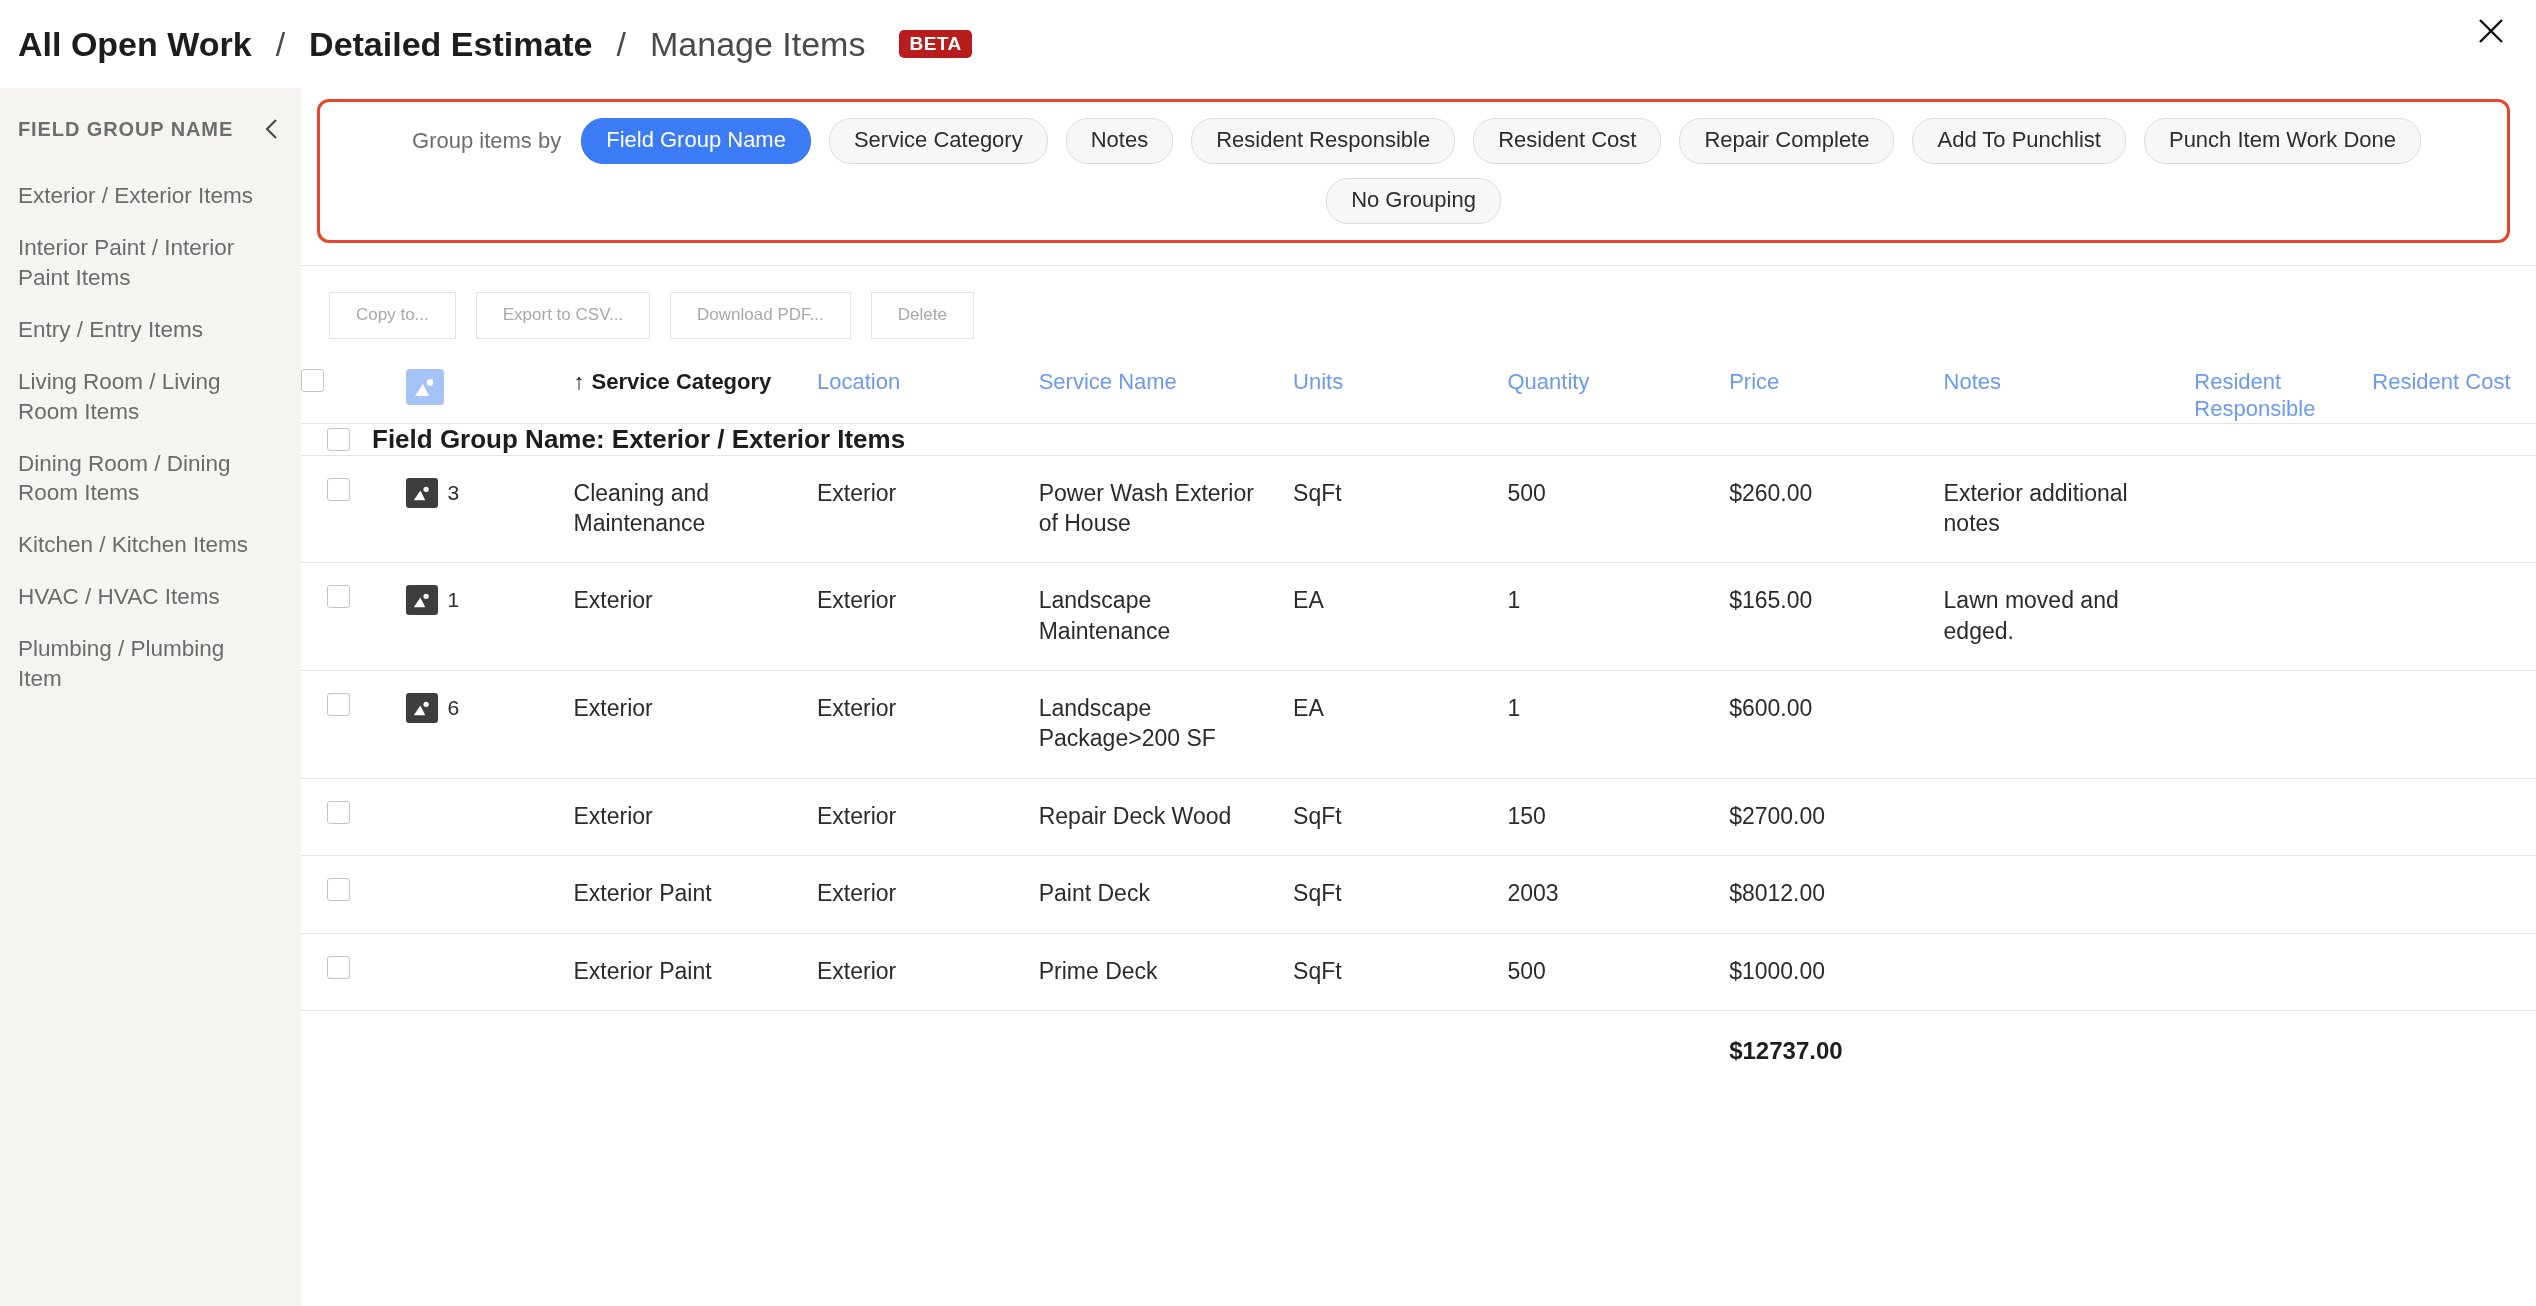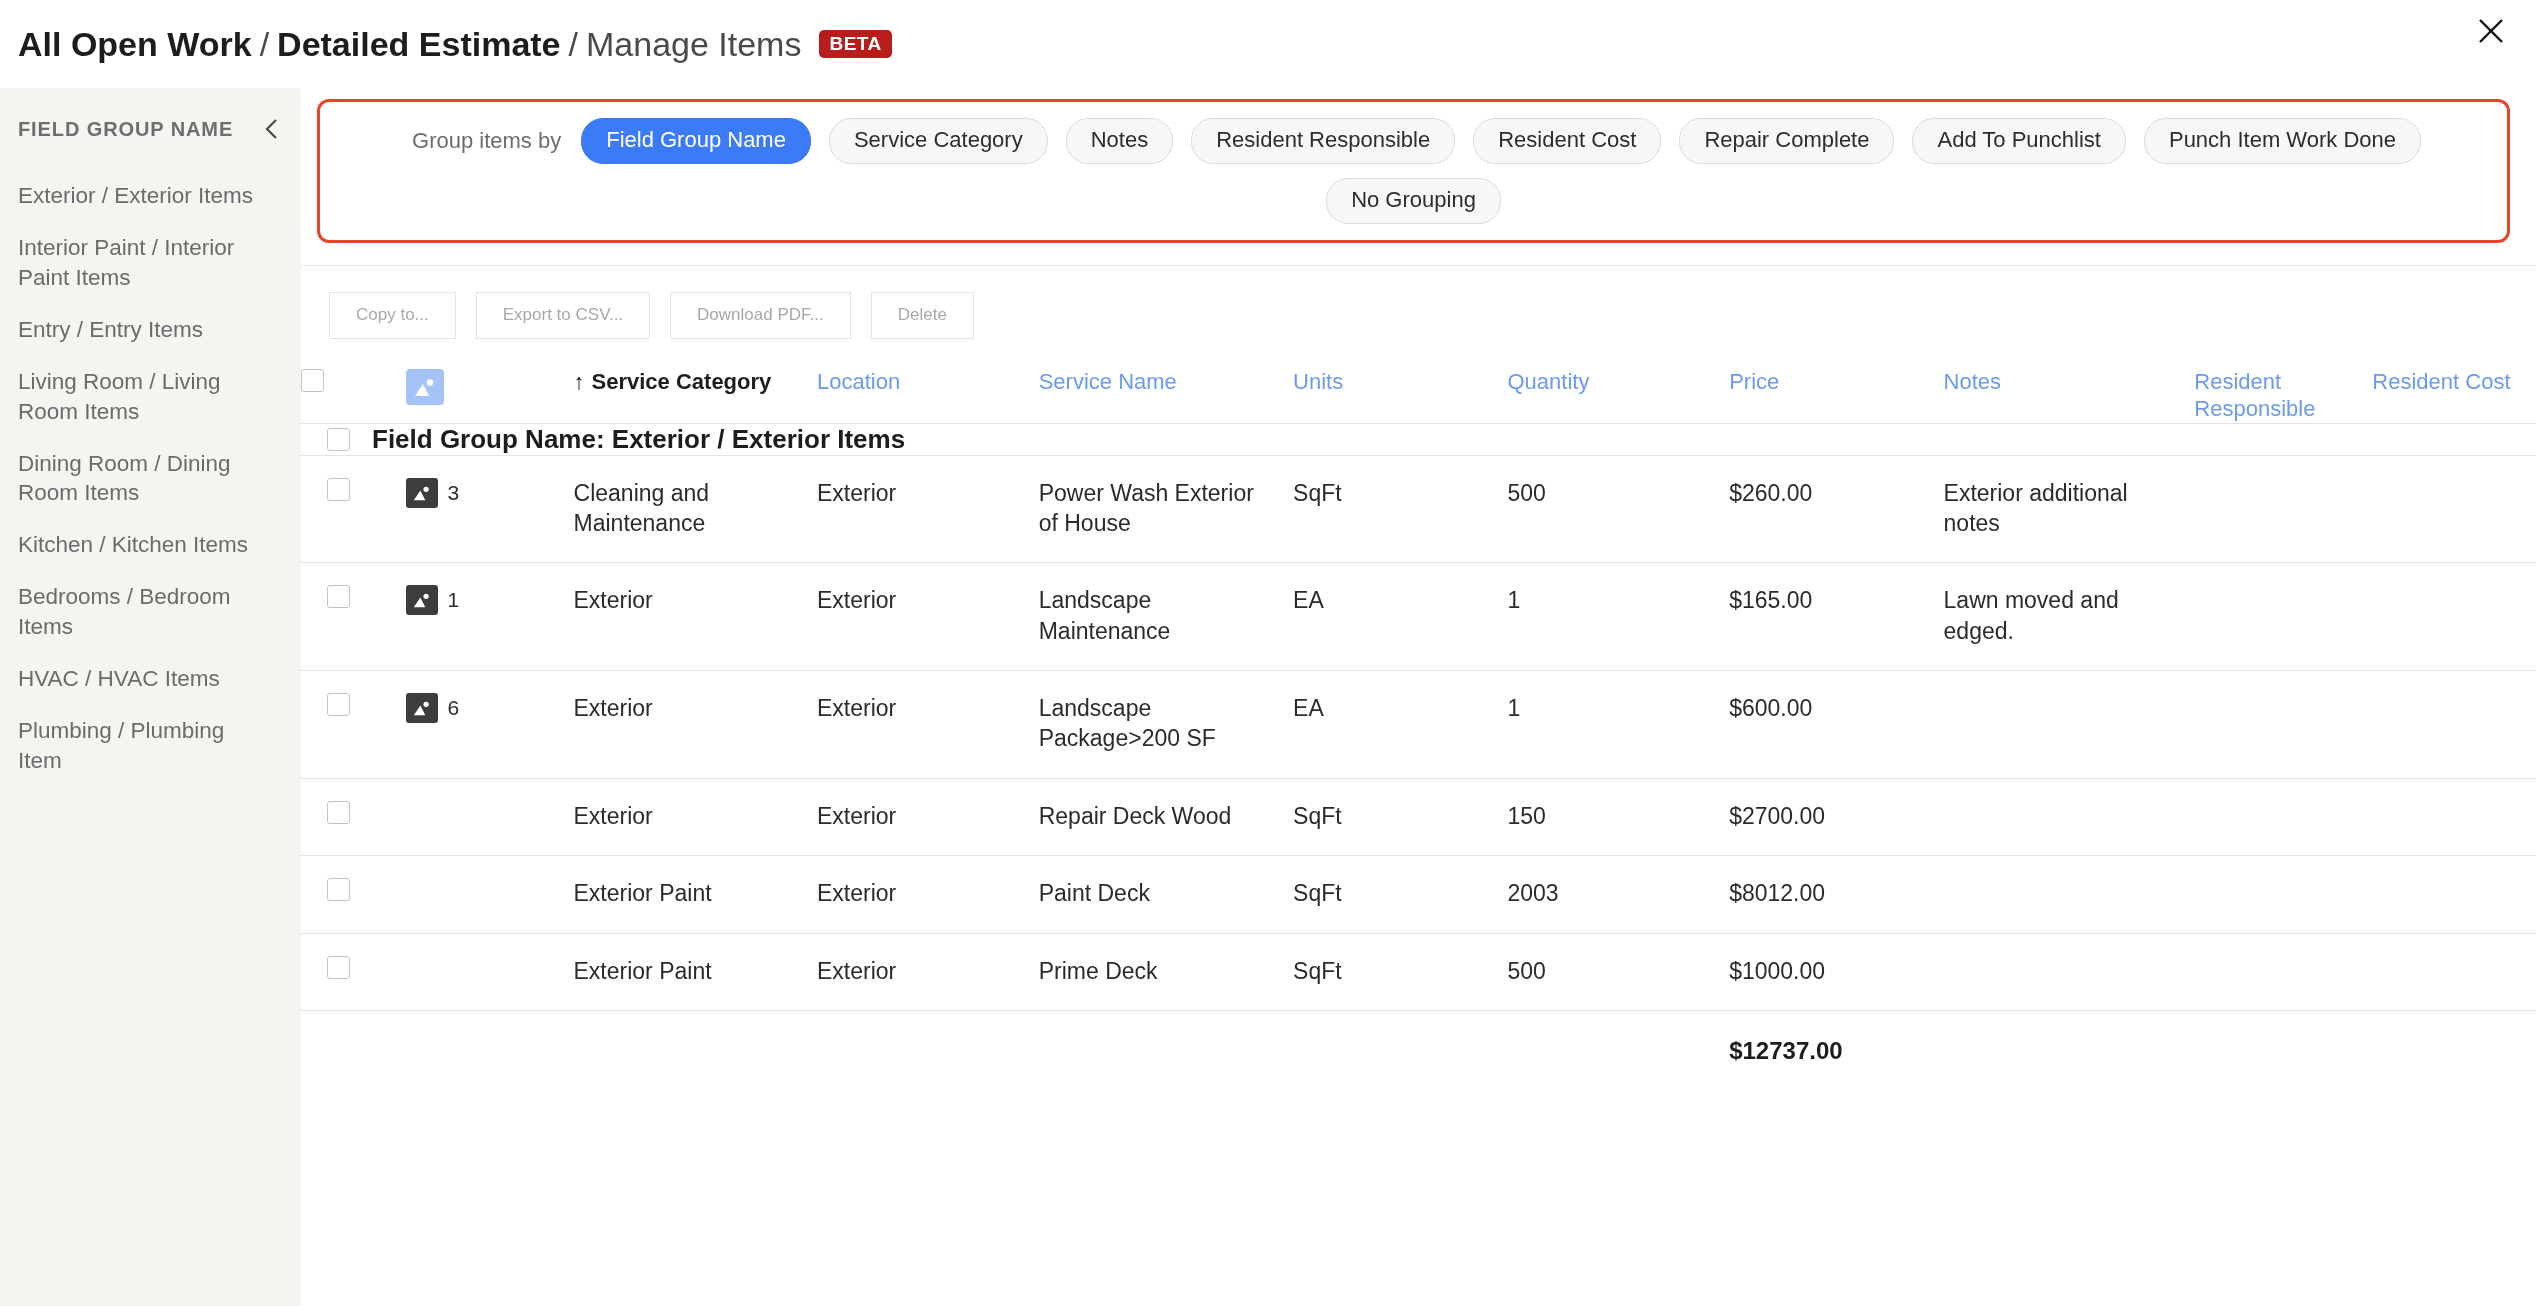--- a/index.html
+++ b/index.html
@@ -18,21 +18,21 @@
     display: flex;
     align-items: center;
   }
   .breadcrumb {
     font-size: 34px;
     color: #2b2b2b;
     padding-left: 18px;
     white-space: nowrap;
     display: flex;
     align-items: center;
-    gap: 0;
+    gap: 16px;
   }
   .crumb-strong { font-weight: 700; color: #1d1d1d; }
   .crumb-sep { font-weight: 400; color: #4a4a4a; padding: 0 8px; }
   .crumb-last { font-weight: 400; color: #4a4a4a; }
   .beta-badge {
     margin-left: 18px;
     background: #b91c1c;
     color: #ffffff;
     font-size: 19px;
     font-weight: 700;
@@ -293,21 +293,20 @@
         </span>
       </div>
     </div>
     <nav class="sidebar-list">
       <div class="sidebar-item">Exterior / Exterior Items</div>
       <div class="sidebar-item">Interior Paint / Interior Paint Items</div>
       <div class="sidebar-item">Entry / Entry Items</div>
       <div class="sidebar-item">Living Room / Living Room Items</div>
       <div class="sidebar-item">Dining Room / Dining Room Items</div>
       <div class="sidebar-item">Kitchen / Kitchen Items</div>
-      <div class="sidebar-item">Bedrooms / Bedroom Items</div>
       <div class="sidebar-item">HVAC / HVAC Items</div>
       <div class="sidebar-item">Plumbing / Plumbing Item</div>
     </nav>
   </aside>
 
   <main class="main">
 
     <section class="groupby-panel">
       <span class="groupby-label">Group items by</span>
       <button class="chip active">Field Group Name</button>

